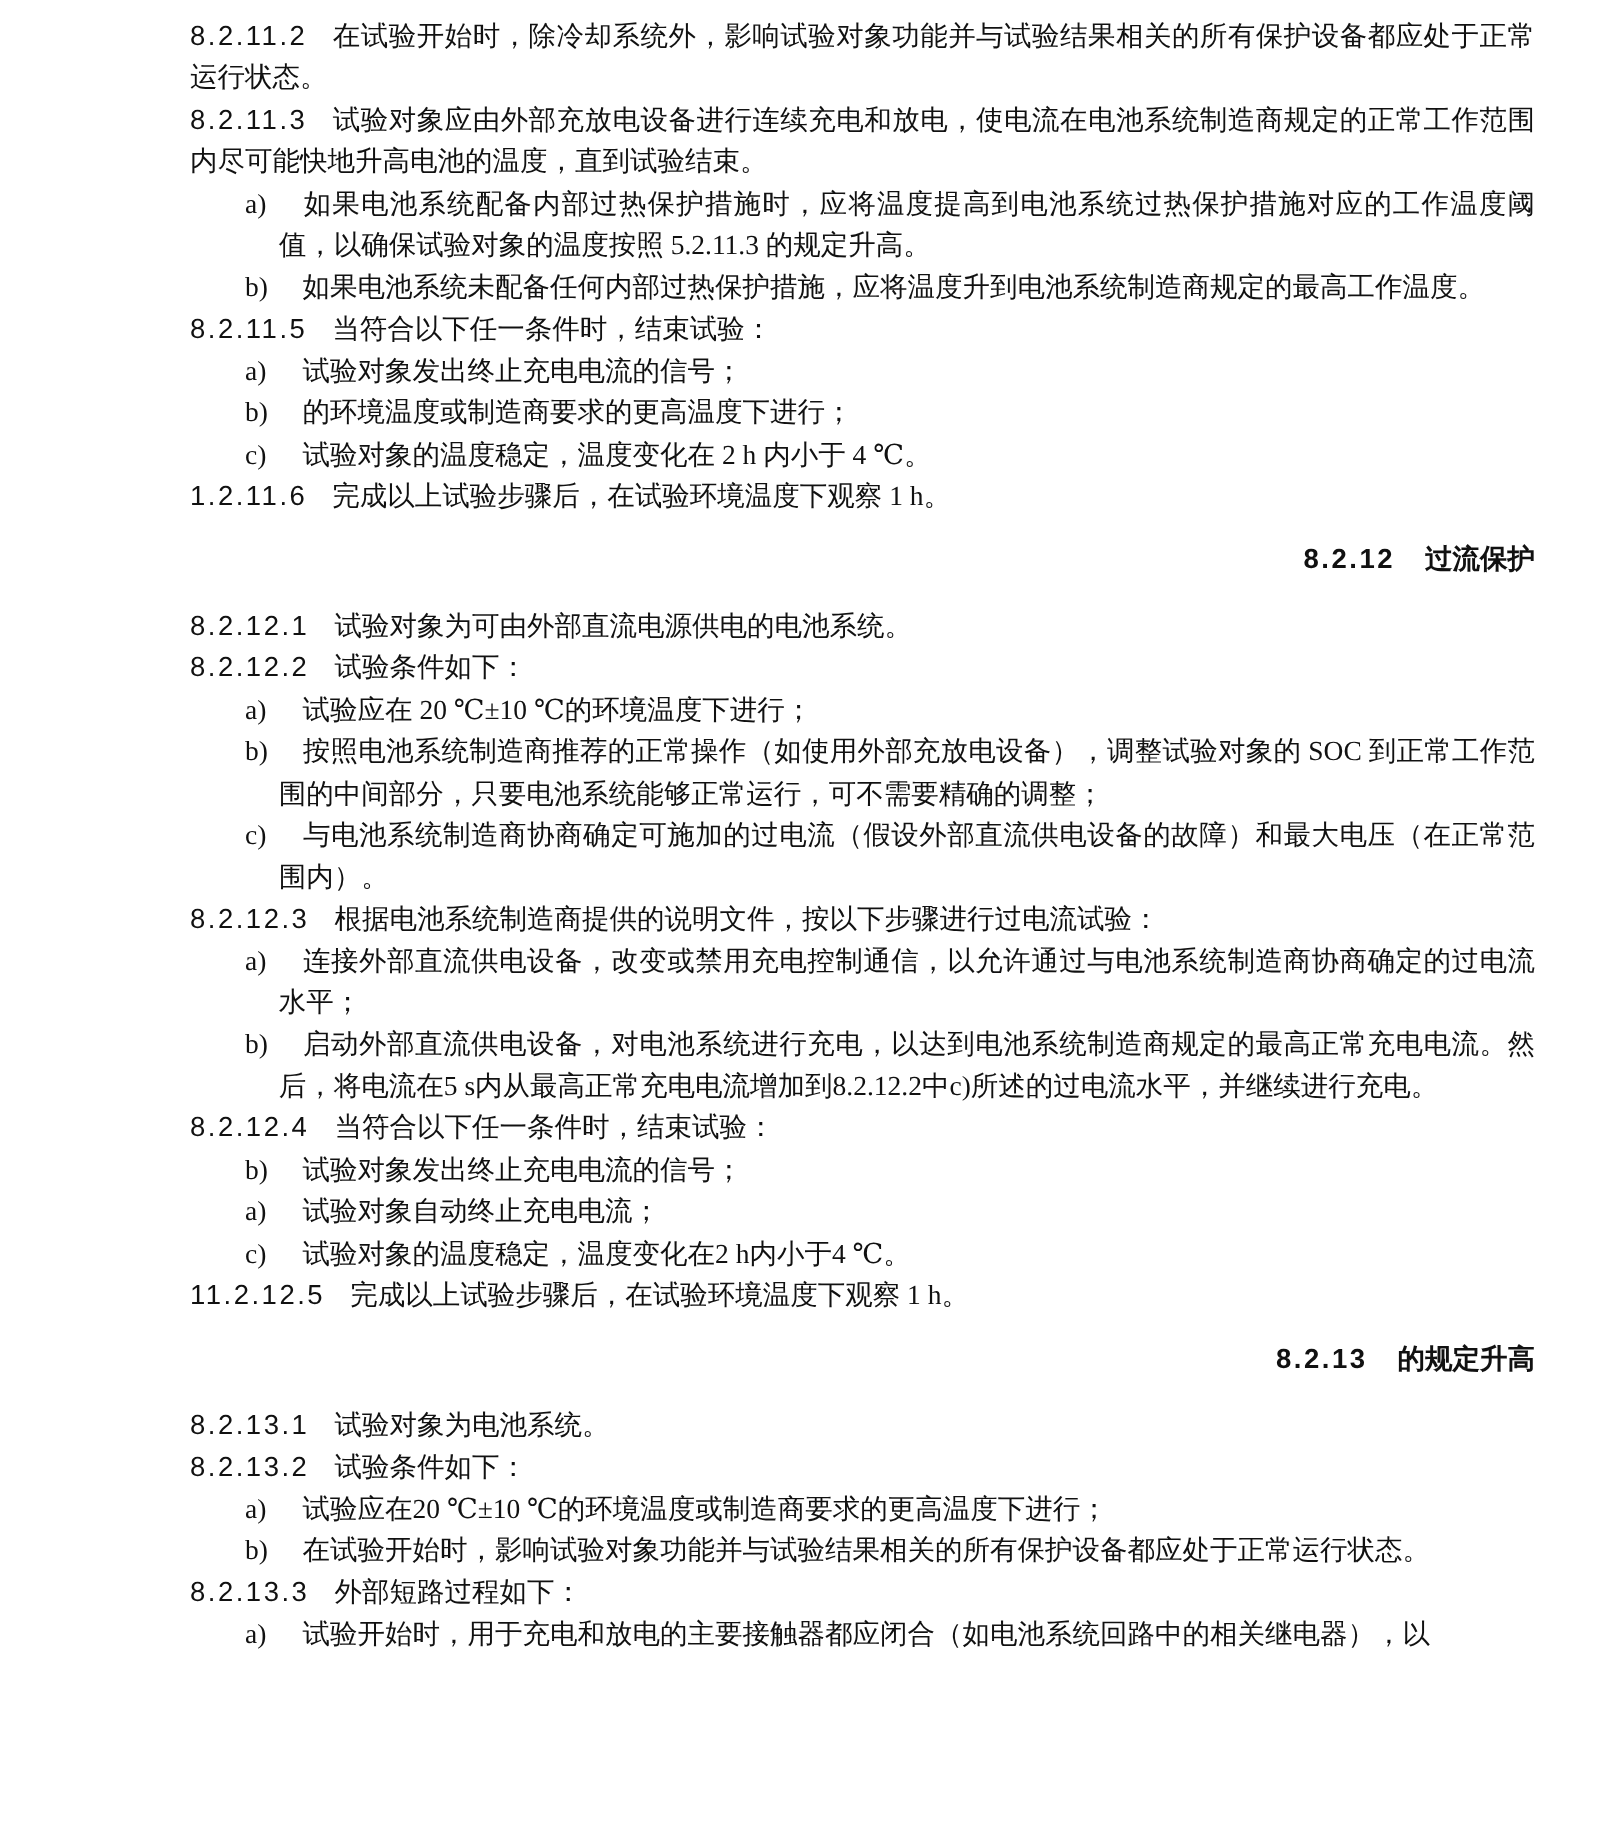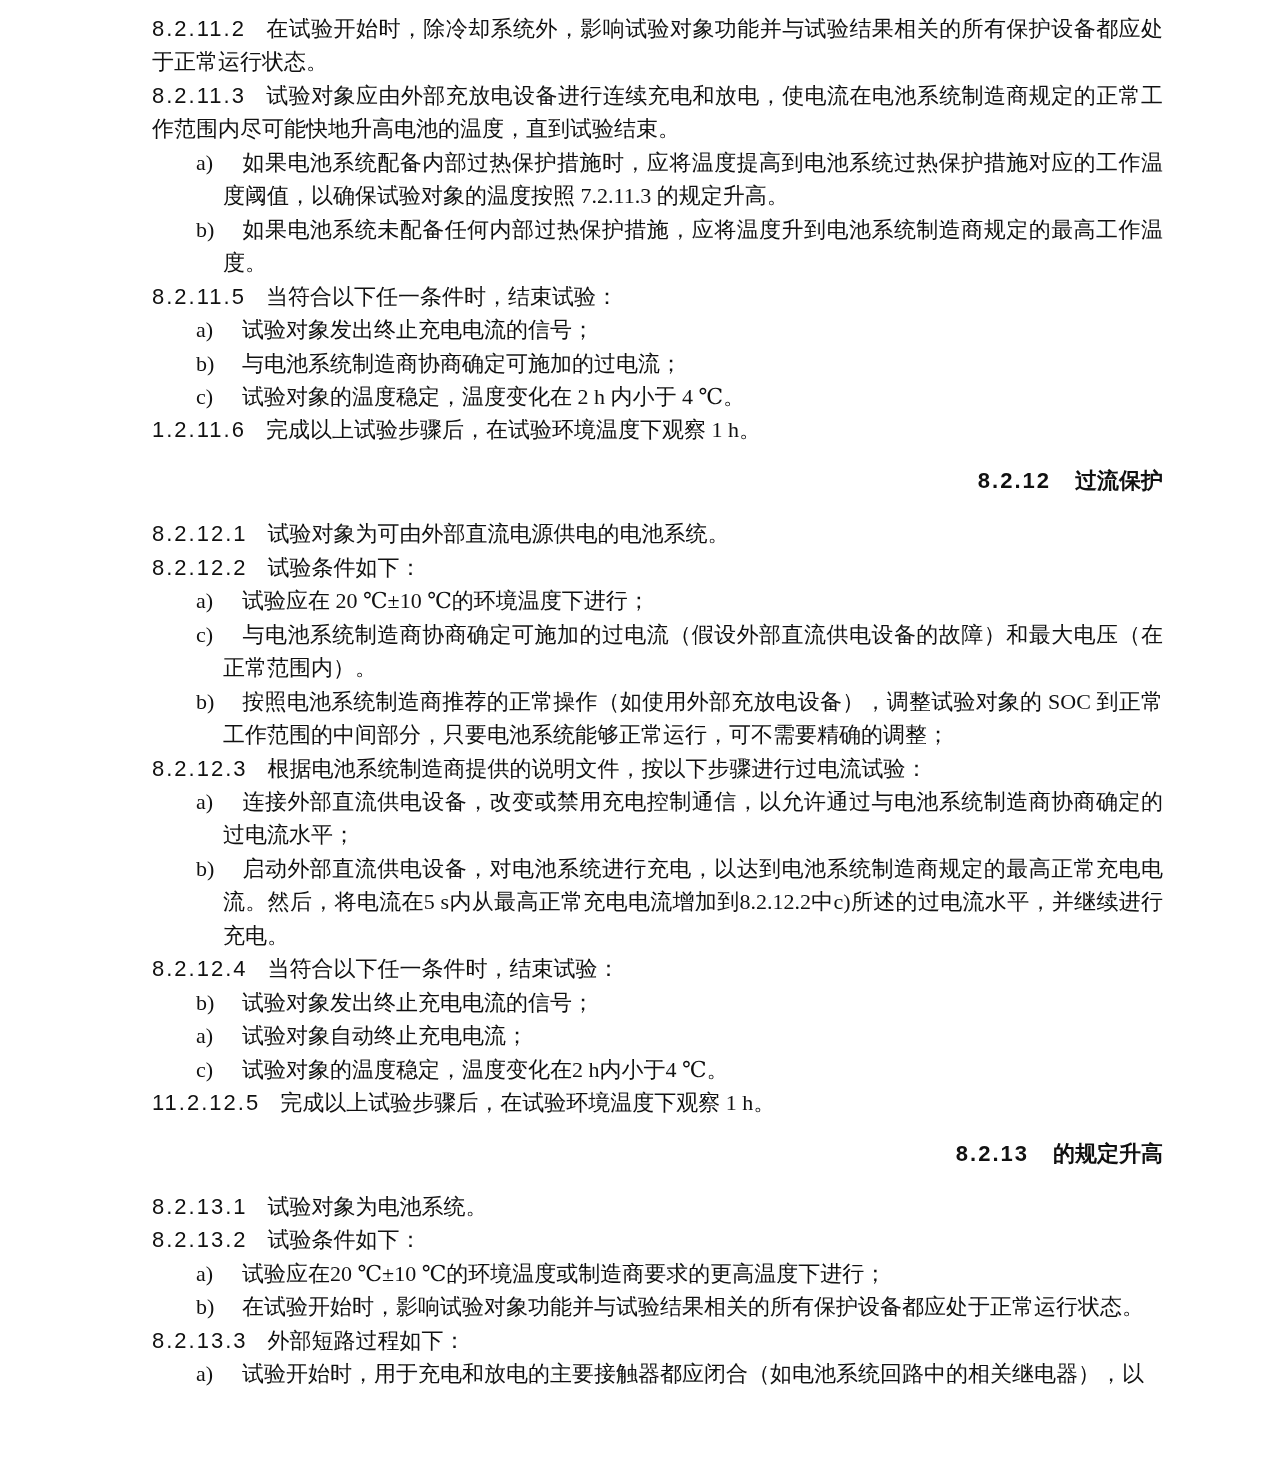--- a/index.html
+++ b/index.html
@@ -7,21 +7,21 @@
     width: 1280px;
     background: #ffffff;
   }
   body {
     height: 1463px;
     overflow: hidden;
     font-family: "Liberation Serif", "DejaVu Serif", serif;
     color: #111111;
   }
   .doc {
-    padding: 12px 117px 0 152px;
+    padding: 12px 52px 0 152px;
     font-size: 22px;
     line-height: 33.45px;
     text-align: justify;
     text-justify: inter-ideograph;
   }
   p { margin: 0; }
   
   .clause .num {
     font-family: "Liberation Sans", "DejaVu Sans", sans-serif;
     letter-spacing: 2px;
@@ -54,33 +54,33 @@
     white-space: nowrap;
   }
 </style>
 </head>
 <body>
 
 <div class="doc">
   <div id="doc-body">
       <p class="clause"><span class="num">8.2.11.2</span><span class="txt">在试验开始时，除冷却系统外，影响试验对象功能并与试验结果相关的所有保护设备都应处于正常运行状态。</span></p>
       <p class="clause"><span class="num">8.2.11.3</span><span class="txt">试验对象应由外部充放电设备进行连续充电和放电，使电流在电池系统制造商规定的正常工作范围内尽可能快地升高电池的温度，直到试验结束。</span></p>
-      <p class="item"><span class="label">a)</span><span class="txt">如果电池系统配备内部过热保护措施时，应将温度提高到电池系统过热保护措施对应的工作温度阈值，以确保试验对象的温度按照 7.2.11.3 的规定升高。</span></p>
+      <p class="item"><span class="label">a)</span><span class="txt">如果电池系统配备内部过热保护措施时，应将温度提高到电池系统过热保护措施对应的工作温度阈值，以确保试验对象的温度按照 5.2.11.3 的规定升高。</span></p>
       <p class="item"><span class="label">b)</span><span class="txt">如果电池系统未配备任何内部过热保护措施，应将温度升到电池系统制造商规定的最高工作温度。</span></p>
       <p class="clause"><span class="num">8.2.11.5</span><span class="txt">当符合以下任一条件时，结束试验：</span></p>
       <p class="item"><span class="label">a)</span><span class="txt">试验对象发出终止充电电流的信号；</span></p>
-      <p class="item"><span class="label">b)</span><span class="txt">与电池系统制造商协商确定可施加的过电流；</span></p>
+      <p class="item"><span class="label">b)</span><span class="txt">的环境温度或制造商要求的更高温度下进行；</span></p>
       <p class="item"><span class="label">c)</span><span class="txt">试验对象的温度稳定，温度变化在 2 h 内小于 4 ℃。</span></p>
       <p class="clause"><span class="num">1.2.11.6</span><span class="txt">完成以上试验步骤后，在试验环境温度下观察 1 h。</span></p>
       <h3 class="heading"><span class="num">8.2.12</span><span class="txt">过流保护</span></h3>
       <p class="clause"><span class="num">8.2.12.1</span><span class="txt">试验对象为可由外部直流电源供电的电池系统。</span></p>
       <p class="clause"><span class="num">8.2.12.2</span><span class="txt">试验条件如下：</span></p>
       <p class="item"><span class="label">a)</span><span class="txt">试验应在 20 ℃±10 ℃的环境温度下进行；</span></p>
+      <p class="item"><span class="label">b)</span><span class="txt">按照电池系统制造商推荐的正常操作（如使用外部充放电设备），调整试验对象的 SOC 到正常工作范围的中间部分，只要电池系统能够正常运行，可不需要精确的调整；</span></p>
       <p class="item"><span class="label">c)</span><span class="txt">与电池系统制造商协商确定可施加的过电流（假设外部直流供电设备的故障）和最大电压（在正常范围内）。</span></p>
-      <p class="item"><span class="label">b)</span><span class="txt">按照电池系统制造商推荐的正常操作（如使用外部充放电设备），调整试验对象的 SOC 到正常工作范围的中间部分，只要电池系统能够正常运行，可不需要精确的调整；</span></p>
       <p class="clause"><span class="num">8.2.12.3</span><span class="txt">根据电池系统制造商提供的说明文件，按以下步骤进行过电流试验：</span></p>
       <p class="item"><span class="label">a)</span><span class="txt">连接外部直流供电设备，改变或禁用充电控制通信，以允许通过与电池系统制造商协商确定的过电流水平；</span></p>
       <p class="item"><span class="label">b)</span><span class="txt">启动外部直流供电设备，对电池系统进行充电，以达到电池系统制造商规定的最高正常充电电流。然后，将电流在5 s内从最高正常充电电流增加到8.2.12.2中c)所述的过电流水平，并继续进行充电。</span></p>
       <p class="clause"><span class="num">8.2.12.4</span><span class="txt">当符合以下任一条件时，结束试验：</span></p>
       <p class="item"><span class="label">b)</span><span class="txt">试验对象发出终止充电电流的信号；</span></p>
       <p class="item"><span class="label">a)</span><span class="txt">试验对象自动终止充电电流；</span></p>
       <p class="item"><span class="label">c)</span><span class="txt">试验对象的温度稳定，温度变化在2 h内小于4 ℃。</span></p>
       <p class="clause"><span class="num">11.2.12.5</span><span class="txt">完成以上试验步骤后，在试验环境温度下观察 1 h。</span></p>
       <h3 class="heading"><span class="num">8.2.13</span><span class="txt">的规定升高</span></h3>
       <p class="clause"><span class="num">8.2.13.1</span><span class="txt">试验对象为电池系统。</span></p>

